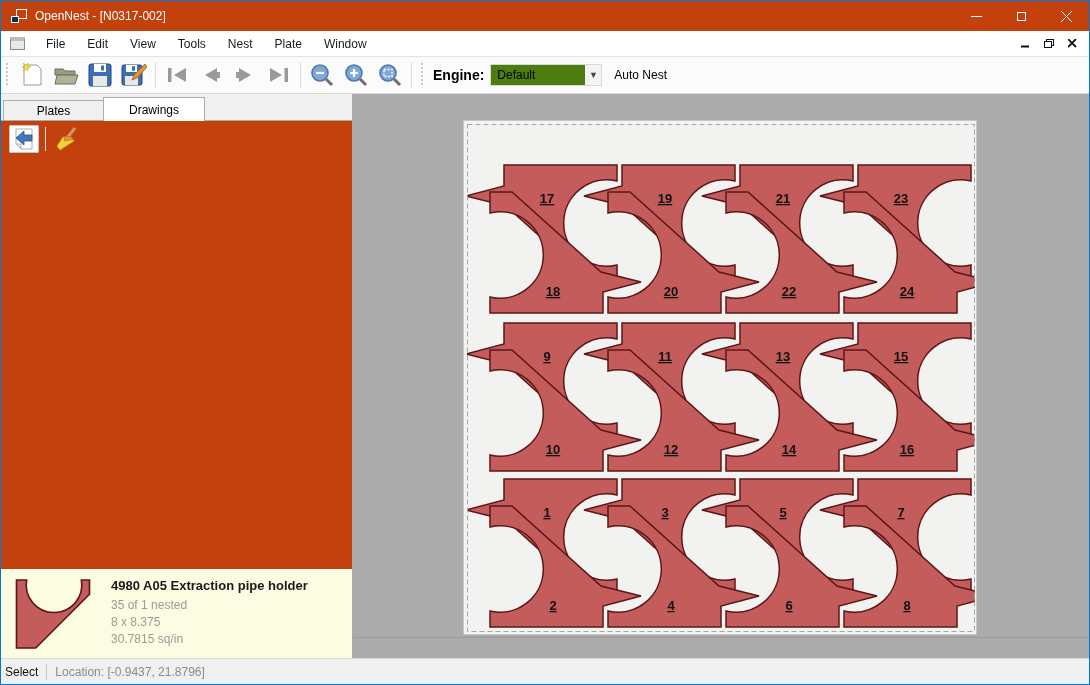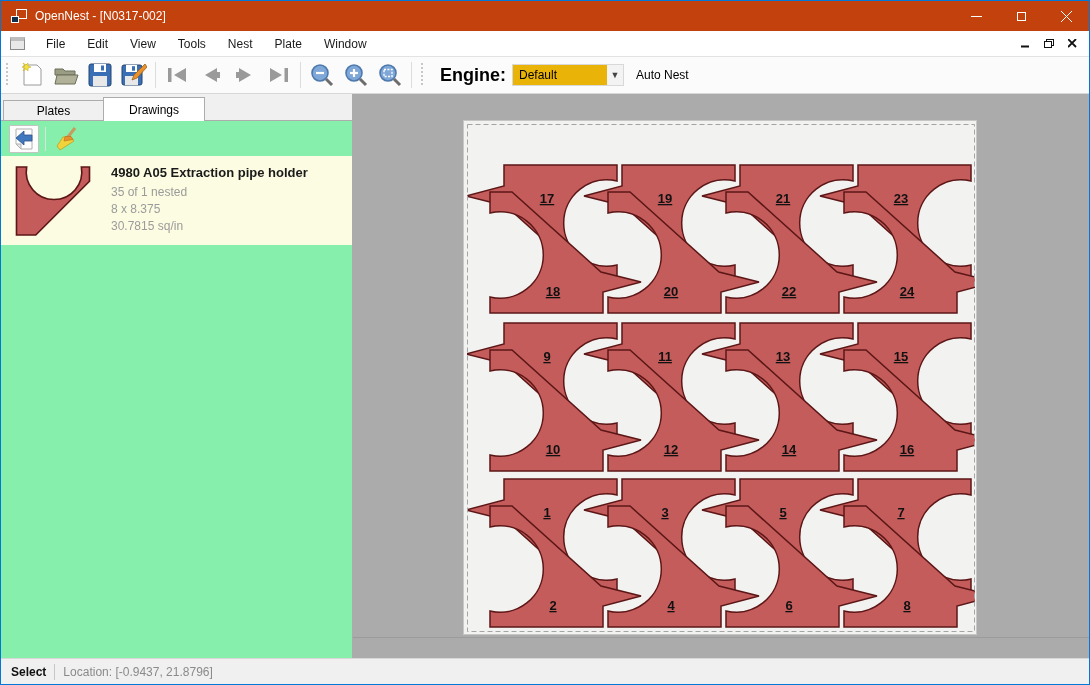--- a/index.html
+++ b/index.html
@@ -24,53 +24,53 @@
   .mdibtn { color:#111; font-size:11px; font-weight:bold; line-height:10px; }
   .mdirestore { width:10px; height:9px; position:relative; }
   .mdirestore i { position:absolute; display:block; border:1.4px solid #111; width:8px; height:7px; background:#fff; }
   .mdirestore i.b { left:0; top:2px; } .mdirestore i.t { left:2px; top:0; }
 
   
   .toolbar { height:37px; background:#FBFBFB; border-bottom:1px solid #D7D7D7; display:flex; align-items:center; flex:0 0 auto; }
   .grip { width:5px; height:24px; margin:0 5px 0 4px; background-image:repeating-linear-gradient(#c7c7c7 0 2px, transparent 2px 4px); background-size:2px 100%; background-repeat:no-repeat; background-position:1px 0; }
   .tool-btn { width:34px; height:30px; display:flex; align-items:center; justify-content:center; }
   .tsep { width:1px; height:26px; background:#DCDCDC; margin:0 4px; }
-  .engine-label { font-size:18px; font-weight:bold; margin:0 6px 0 10px; }
-  .combo { width:112px; height:22px; background:#eab308; border:1px solid #D8D8D8; display:flex; align-items:center; font-size:12px; }
+  .engine-label { font-size:14px; font-weight:bold; margin:0 6px 0 3px; }
+  .combo { width:112px; height:22px; background:#4d7c0f; border:1px solid #D8D8D8; display:flex; align-items:center; font-size:12px; }
   .combo .val { flex:1; padding-left:6px; }
   .combo .dd { width:16px; height:20px; display:flex; align-items:center; justify-content:center; background:#F3F3F3; color:#444; font-size:9px; }
   .autonest { font-size:12px; margin-left:12px; }
 
   
   .main { flex:1; display:flex; min-height:0; }
   .sidebar { width:352px; background:#F0F0F0; border-right:1px solid #ABABAB; display:flex; flex-direction:column; }
   .tabstrip { height:27px; display:flex; align-items:flex-end; padding-left:2px; flex:0 0 auto; }
   .tab { font-size:12px; text-align:center; }
   .tab.inactive { width:100px; height:21px; line-height:21px; background:#F0F0F0; border:1px solid #ACACAC; border-right:none; }
   .tab.active { width:102px; height:24px; line-height:24px; background:#fff; border:1px solid #ACACAC; border-bottom:none; position:relative; z-index:2; }
-  .sidebody { flex:1; background:#86efac; border-top:1px solid #ACACAC; margin-top:-1px; display:flex; flex-direction:column; }
+  .sidebody { flex:1; background:#c2410c; border-top:1px solid #ACACAC; margin-top:-1px; display:flex; flex-direction:column;justify-content:space-between; }
   .subtoolbar { height:35px; display:flex; align-items:center; padding-left:8px; flex:0 0 auto; }
   .sbtn { width:30px; height:28px; display:flex; align-items:center; justify-content:center; }
   .sbtn.framed { border:1px solid #C3C3C3; background:#FDFDFD; border-radius:1px; }
   .ssep { width:1px; height:24px; background:#E0E0E0; margin:0 6px; }
   .drawing-item { background:#FCFCE2; display:flex; padding:7px 8px 8px 8px; flex:0 0 auto; }
   .thumb { width:80px; height:72px; margin:2px 6px 0 4px; flex:0 0 auto; }
   .item-text { padding-left:12px; padding-top:2px; }
   .item-title { font-size:13px; font-weight:bold; color:#1a1a1a; margin-bottom:5px; }
   .item-line { font-size:12px; color:#9B9B9B; margin-top:3px; }
 
   .canvas { flex:1; background:#ABABAB; position:relative; overflow:hidden; }
   .plate { position:absolute; left:110px; top:26px; width:514px; height:515px; background:#F2F2F1; border:1px solid #C6C6C6; }
   .plate svg { position:absolute; left:0; top:0; }
   .canvas-hline { position:absolute; left:0; top:543px; width:100%; height:1px; background:#9B9B9B; }
 
   
   .statusbar { height:26px; background:#F0F0F0; border-top:1px solid #D7D7D7; display:flex; align-items:center; font-size:12px; flex:0 0 auto; }
   .st-sep { width:1px; height:16px; background:#C8C8C8; margin:0 8px; }
-  .st-mode { font-weight:bold; color:#111; padding-left:10px; }
+  .st-mode { font-weight:normal; color:#111; padding-left:4px; }
   .st-loc { color:#8a8a8a; }
   .st-right { margin-left:auto; display:flex; align-items:center; }
   .st-item { color:#222; }
   .st-gpu { font-weight:bold; }
   .sizegrip { width:14px; height:14px; margin:6px 3px 0 6px; background-image:radial-gradient(#9a9a9a 1px, transparent 1.2px); background-size:4px 4px; background-position:bottom right; clip-path:polygon(100% 0, 100% 100%, 0 100%); }
 
   .icon-svg { display:block; }
 </style>
 </head>
 <body>

